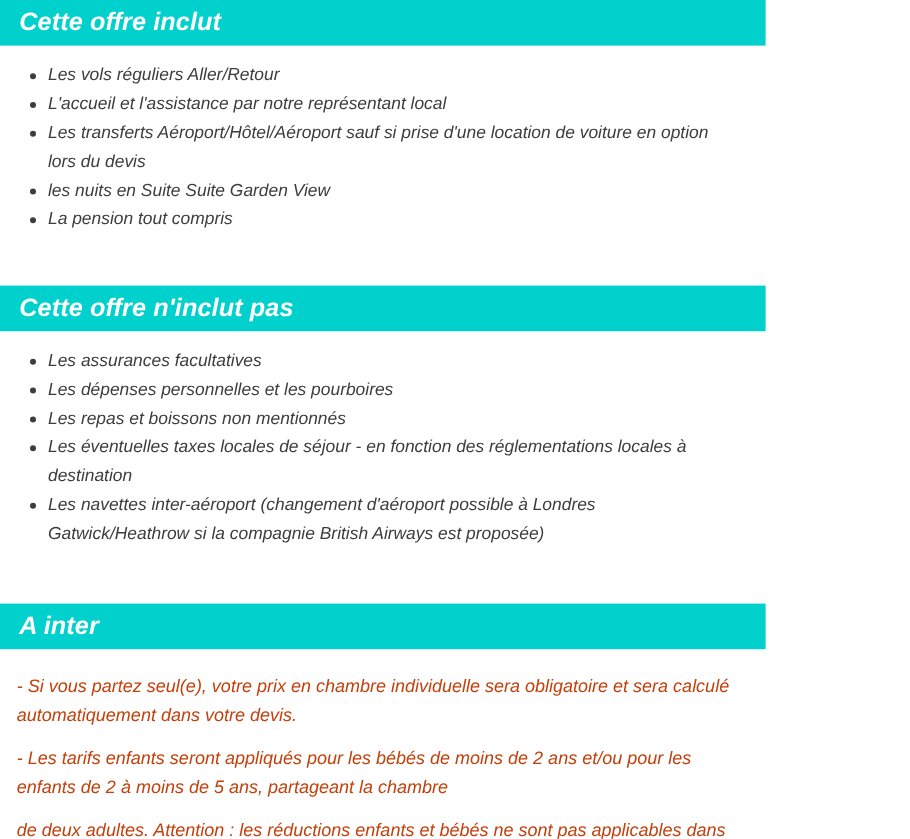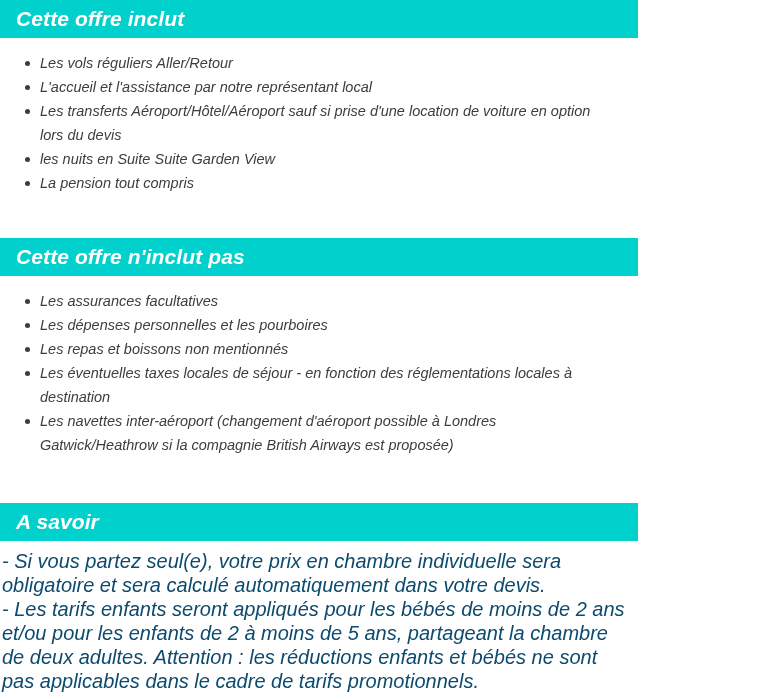--- a/index.html
+++ b/index.html
@@ -76,24 +76,24 @@
 
   .gap-after-list-1 { height: 43px; }
   .gap-after-list-2 { height: 46px; }
 
   
   .notes-block {
     padding: 8px 6px 0 2px;
   }
   .note-para {
     font-style: italic;
-    font-size: 20px;
+    font-size: 15px;
     line-height: 24px;
-    color: #0c4a6e;
-    margin: 0;
+    color: #c2410c;
+    margin: 12px;
   }
 </style>
 </head>
 <body>
 
 <div class="page">
 
   <div class="section-bar" style="background: rgb(0, 209, 205);">
     <span class="section-bar-title">Cette offre inclut</span>
   </div>
@@ -148,21 +148,21 @@
       </li>
       <li class="bullet-item">
         <span class="bullet-dot"></span>
         <span>Les navettes inter-aéroport (changement d'aéroport possible à Londres Gatwick/Heathrow si la compagnie British Airways est proposée)</span>
       </li>
     </ul>
     <div class="gap-after-list-2"></div>
   </div>
 
   <div class="section-bar" style="background: rgb(0, 209, 205);">
-    <span class="section-bar-title">A savoir</span>
+    <span class="section-bar-title">A inter</span>
   </div>
   <div class="section-body notes-block">
     <p class="note-para">- Si vous partez seul(e), votre prix en chambre individuelle sera obligatoire et sera calculé automatiquement dans votre devis.</p>
     <p class="note-para">- Les tarifs enfants seront appliqués pour les bébés de moins de 2 ans et/ou pour les enfants de 2 à moins de 5 ans, partageant la chambre</p>
     <p class="note-para">de deux adultes. Attention : les réductions enfants et bébés ne sont pas applicables dans le cadre de tarifs promotionnels.</p>
   </div>
 
 </div>
 
 </body></html>

